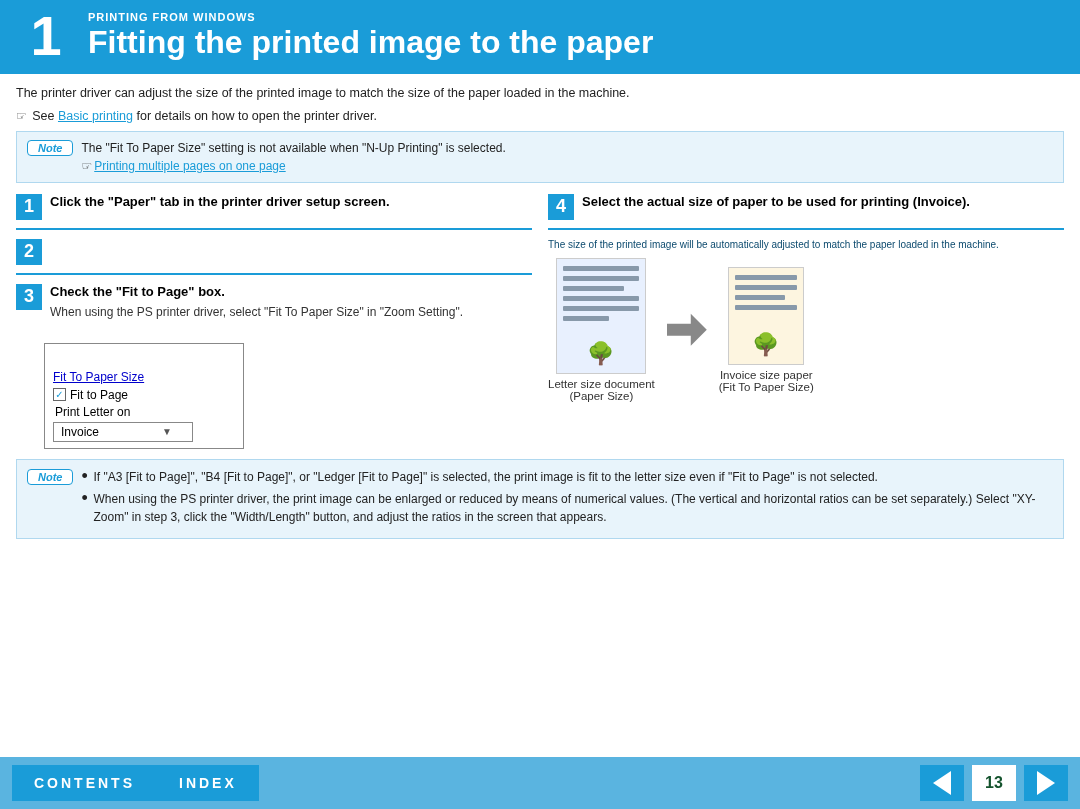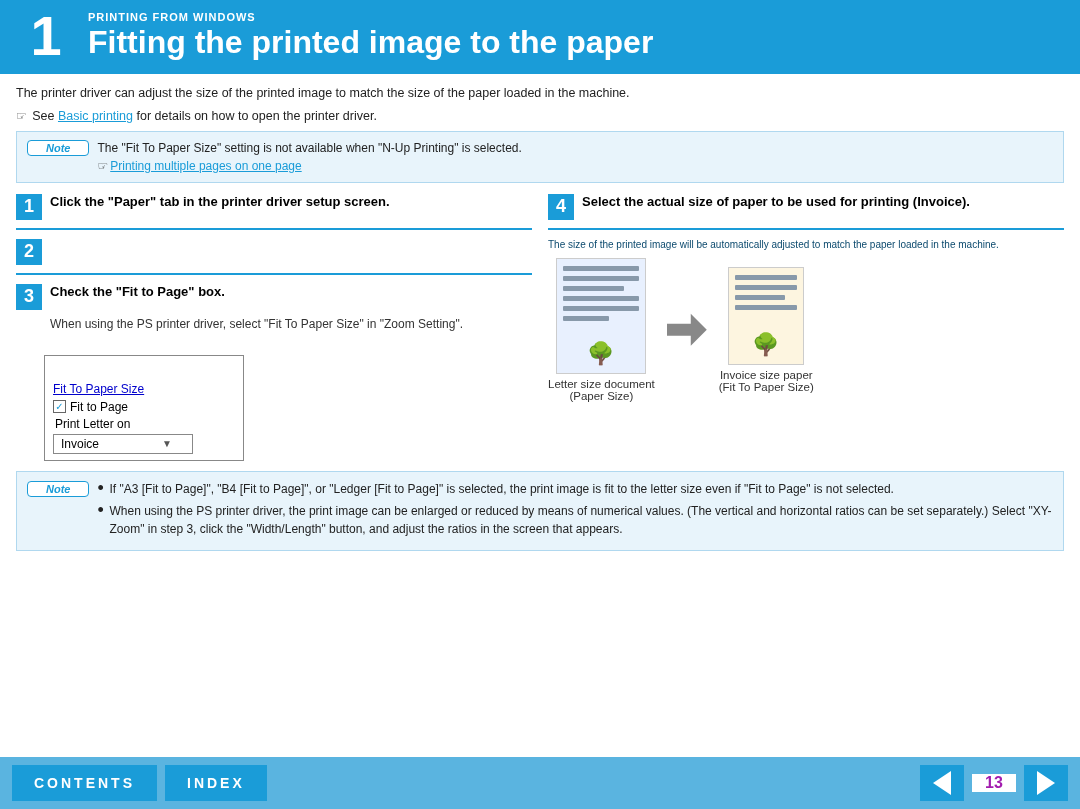--- a/index.html
+++ b/index.html
@@ -85,21 +85,21 @@
       gap: 8px;
     }
     .note-badge {
       background: #fff;
       border: 1px solid #1a9cd8;
       border-radius: 4px;
       color: #1a9cd8;
       font-size: 11px;
       font-style: italic;
       font-weight: bold;
-      padding: 1px 18px;
+      padding: 1px 10px;
       white-space: nowrap;
       margin-top: 1px;
     }
     .note-content {
       font-size: 12px;
       color: #222;
       line-height: 1.5;
     }
     .note-content a {
       color: #1a9cd8;
@@ -146,21 +146,21 @@
     }
     .step-title {
       font-weight: bold;
       font-size: 13px;
       color: #000;
       line-height: 1.4;
     }
     .step-desc {
       font-size: 12px;
       color: #333;
-      margin-top: 15px;
+      margin-top: 3px;
       line-height: 1.4;
     }
 
     
     .ui-screenshot {
       margin-top: 6px;
       margin-left: 28px;
       border: 1px solid #888;
       background: #fff;
       padding: 6px 8px;
@@ -321,21 +321,21 @@
       margin-top: -1px;
     }
 
     
     .footer {
       background: #5ab4e0;
       height: 52px;
       display: flex;
       align-items: center;
       padding: 12px 12px;
-      gap: 8px;
+      gap: 0;
       position: absolute;
       bottom: 0;
       left: 0;
       right: 0;
     }
     .footer-btn {
       background: #1a9cd8;
       color: #fff;
       font-size: 14px;
       font-weight: bold;
@@ -370,25 +370,25 @@
     }
     .nav-arrow-right {
       width: 0;
       height: 0;
       border-top: 12px solid transparent;
       border-bottom: 12px solid transparent;
       border-left: 18px solid #fff;
     }
     .page-number {
       background: #fff;
-      color: #a21caf;
+      color: #14532d;
       font-size: 16px;
       font-weight: bold;
       width: 44px;
-      height: 18px;
+      height: 36px;
       display: flex;
       align-items: center;
       justify-content: center;
     }
   </style>
 </head>
 <body>
 
 <div class="header">
   <div class="chapter-number">1</div>

